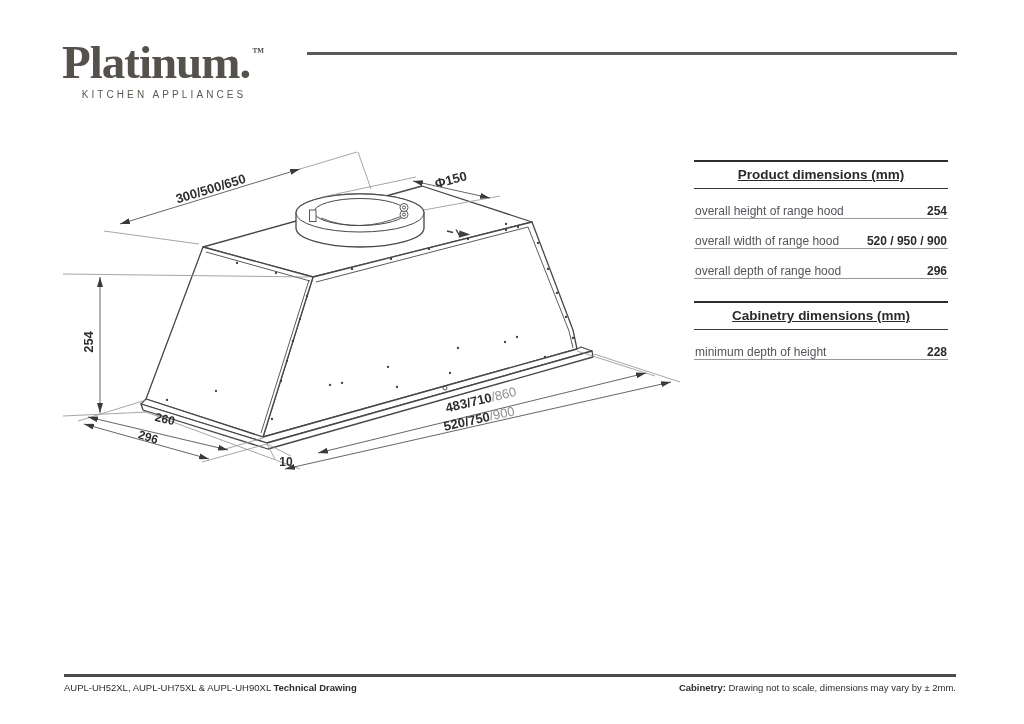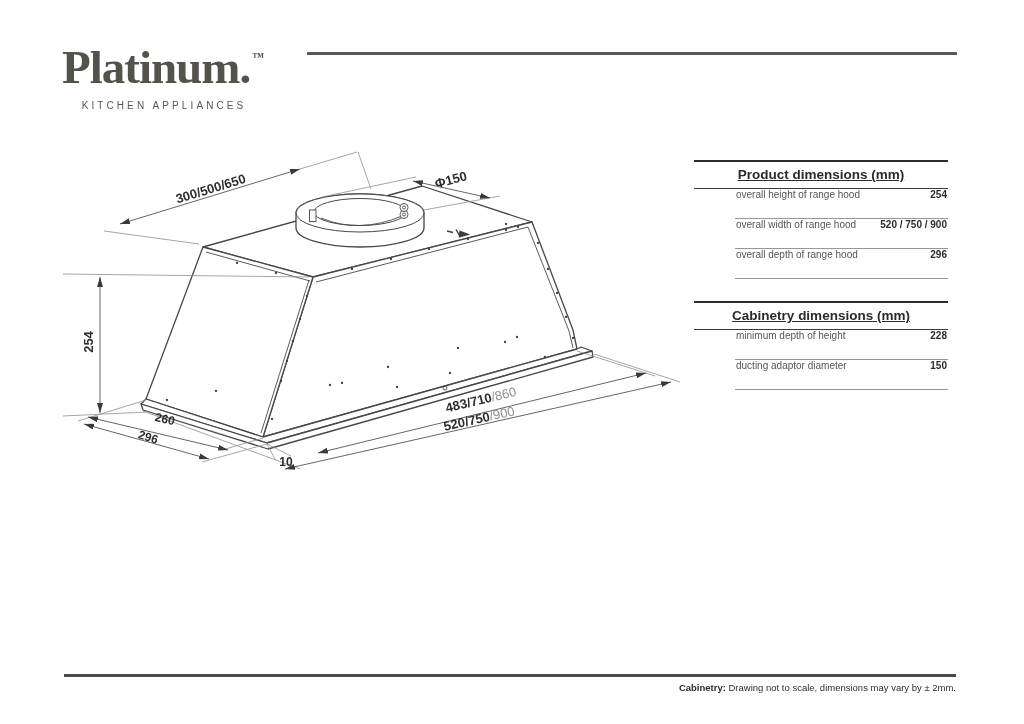--- a/index.html
+++ b/index.html
@@ -1,35 +1,35 @@
 <!DOCTYPE html>
 <html><head>
 <meta charset="utf-8">
 <style>
   html,body{margin:0;padding:0;background:#e8e8e8;}
   #page{position:relative;width:1024px;height:724px;background:#ffffff;overflow:hidden;
         font-family:"Liberation Sans",sans-serif;}
   
   #brand{position:absolute;left:62px;top:26px;width:204px;color:#55524c;}
   #wordmark{font-family:"Liberation Serif",serif;font-weight:bold;font-size:47px;
-            line-height:63px;letter-spacing:-1px;white-space:nowrap;}
+            line-height:52px;letter-spacing:-1px;white-space:nowrap;}
   #tm{font-size:12px;vertical-align:22px;letter-spacing:0;margin-left:2px;}
   #tagline{font-size:10px;letter-spacing:3.1px;text-align:center;margin-top:1px;color:#5a5751;}
   
   .hrule{position:absolute;background:#57585a;}
   #top-rule{left:307px;top:52px;width:650px;height:2.5px;}
   #footer-rule{left:64px;top:674px;width:892px;height:3px;background:#4b4b4b;}
   
   .spec-table{position:absolute;left:694px;width:254px;border-top:2.5px solid #2e2e30;}
   #product-table{top:160px;}
   #cabinetry-table{top:301px;}
   .spec-title{height:26px;line-height:26px;text-align:center;font-size:13.5px;font-weight:bold;
               color:#2b2b2d;border-bottom:1.5px solid #3a3a3c;text-decoration:underline;}
-  .spec-row{height:29px;display:flex;align-items:flex-start;justify-content:space-between;
-            border-bottom:1.2px solid #97979b;font-size:10px;margin-left:41px;}
+  .spec-row{height:29px;display:flex;align-items:flex-end;justify-content:space-between;
+            border-bottom:1.2px solid #97979b;font-size:12px;}
   .spec-row .lbl{color:#54555a;padding-left:1px;}
   .spec-row .val{color:#2b2b2d;font-weight:bold;padding-right:1px;}
   
   .footer-text{position:absolute;top:682px;font-size:9.5px;color:#2e2e2e;}
   #footer-left{left:64px;}
   #footer-right{right:68px;}
   .b{font-weight:bold;}
   
   #drawing{position:absolute;left:0;top:0;}
   .edge{stroke:#474747;stroke-width:1.3;fill:#ffffff;stroke-linejoin:round;}
@@ -169,35 +169,32 @@
   </svg>
 
   <div id="product-table" class="spec-table">
     <div class="spec-title">Product dimensions (mm)</div>
     <div class="spec-row">
       <span class="lbl">overall height of range hood</span>
       <span class="val">254</span>
     </div>
     <div class="spec-row">
       <span class="lbl">overall width of range hood</span>
-      <span class="val">520 / 750 / 900</span>
+      <span class="val">520 / 950 / 900</span>
     </div>
     <div class="spec-row">
       <span class="lbl">overall depth of range hood</span>
       <span class="val">296</span>
     </div>
   </div>
 
   <div id="cabinetry-table" class="spec-table">
     <div class="spec-title">Cabinetry dimensions (mm)</div>
     <div class="spec-row">
       <span class="lbl">minimum depth of height</span>
       <span class="val">228</span>
     </div>
-    <div class="spec-row">
-      <span class="lbl">ducting adaptor diameter</span>
-      <span class="val">150</span>
-    </div>
   </div>
 
+  <div id="footer-left" class="footer-text"><span>AUPL-UH52XL, AUPL-UH75XL &amp; AUPL-UH90XL</span> <span class="b">Technical Drawing</span></div>
   <div id="footer-right" class="footer-text"><span class="b">Cabinetry:</span> <span>Drawing not to scale, dimensions may vary by ± 2mm.</span></div>
 
 </div>
 
 </body></html>

